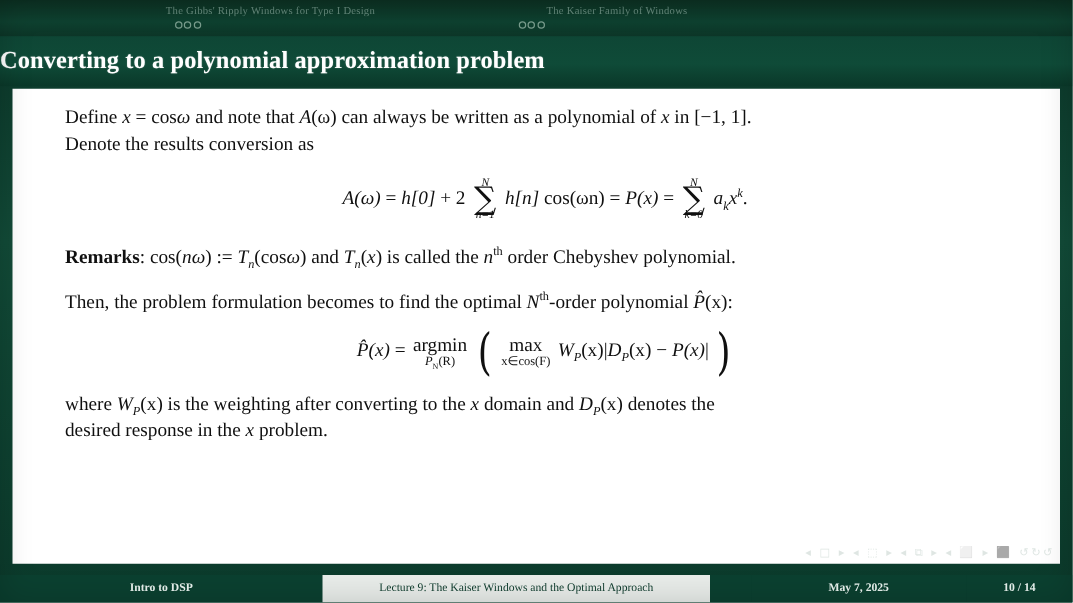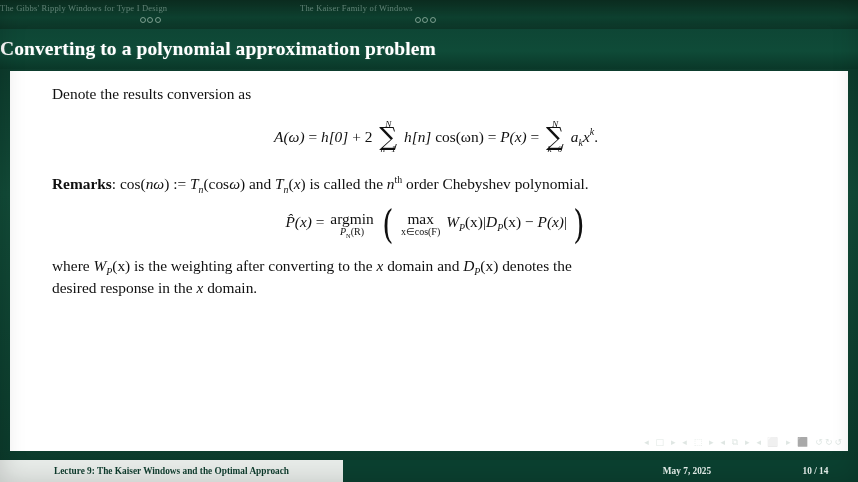--- a/index.html
+++ b/index.html
@@ -20,21 +20,21 @@
   .headline{
     position:absolute;left:0;top:0;width:858px;height:29px;
     background:linear-gradient(180deg,#0c3022 0%,#0e4130 60%,#0c3527 100%);
     display:flex;align-items:flex-start;
     filter:blur(0.35px);
   }
   .nav-sec{
     position:relative;
     padding-top:3px;
     color:#a9c6ba;
-    text-align:left;
+    text-align:right;
   }
   .nav-sec-1{width:300px;}
   .nav-sec-2{width:250px;}
   .nav-sec-3{width:308px;}
   .nav-title{
     font-size:8.5px;line-height:10px;
     letter-spacing:.2px;
     white-space:nowrap;
     opacity:.55;
     overflow:hidden;
@@ -138,21 +138,21 @@
   }
   .foot-cell{
     display:flex;align-items:center;justify-content:center;
     white-space:nowrap;overflow:hidden;
     box-sizing:border-box;
   }
   .foot-author{
     width:258px;background:#0b4030;color:#e8f2ee;font-weight:bold;
   }
   .foot-title{
-    width:343px;background:#e8ece9;color:#0d3b2c;font-weight:bold;
+    width:310px;background:#e8ece9;color:#0d3b2c;font-weight:normal;
   }
   .foot-date{
     width:172px;background:#0b4030;color:#e8f2ee;font-weight:bold;
   }
   .foot-page{
     width:85px;background:#0b4030;color:#e8f2ee;font-weight:bold;text-align:center;
   }
   .foot-gap{
     flex:1;background:#0b4030;
   }
@@ -189,20 +189,21 @@
 
   </div>
 
   <div class="titlebar">
     <div class="frametitle">Converting to a polynomial approximation problem</div>
   </div>
 
   <div class="body">
 
     <div class="p-block">
+      <div class="para"><span>Define </span><i class="m">x</i><span> = cos</span><i class="m">ω</i><span> and note that </span><i class="m">A</i><span>(ω)</span><span> can always be written as a polynomial of </span><i class="m">x</i><span> in </span><span>[−1, 1].</span></div>
       <div class="para">Denote the results conversion as</div>
     </div>
 
     <div class="eq">
       <i class="m">A(ω)</i>
       <span>=</span>
       <i class="m">h[0]</i>
       <span>+ 2</span>
       <span class="sumwrap">
         <span class="lim lim-top">N</span>
@@ -219,47 +220,51 @@
         <span class="sig">∑</span>
         <span class="lim lim-bot">k=0</span>
       </span>
       <i class="m">a</i><sub class="s"><i class="m">k</i></sub><i class="m">x</i><sup class="s"><i class="m">k</i></sup><span>.</span>
     </div>
 
     <div class="p-block">
       <div class="para"><b class="rem">Remarks</b><span>: </span><span>cos(</span><i class="m">n</i><i class="m">ω</i><span>) := </span><i class="m">T</i><sub class="s"><i class="m">n</i></sub><span>(cos</span><i class="m">ω</i><span>) and </span><i class="m">T</i><sub class="s"><i class="m">n</i></sub><span>(</span><i class="m">x</i><span>) is called the </span><i class="m">n</i><sup class="s"><span class="up">th</span></sup><span> order Chebyshev polynomial.</span></div>
     </div>
 
+    <div class="p-block">
+      <div class="para"><span>Then, the problem formulation becomes to find the optimal </span><i class="m">N</i><sup class="s"><span class="up">th</span></sup><span>-order polynomial </span><i class="m">P̂</i><span>(x)</span><span>:</span></div>
+    </div>
 
     <div class="eq eq2">
       <i class="m">P̂(x)</i>
       <span>=</span>
       <span class="opwrap">
         <span class="opmain">argmin</span>
         <span class="opsub"><i class="m">P</i><sub class="s">N</sub><span>(R)</span></span>
       </span>
       <span class="bigparen">(</span>
       <span class="opwrap">
         <span class="opmain">max</span>
         <span class="opsub">x∈cos(F)</span>
       </span>
       <i class="m">W</i><sub class="s"><i class="m">P</i></sub><span>(x)</span><span>|</span><i class="m">D</i><sub class="s"><i class="m">P</i></sub><span>(x)</span><span> − </span><i class="m">P(x)</i><span>|</span>
       <span class="bigparen">)</span>
     </div>
 
     <div class="p-block">
       <div class="para"><span>where </span><i class="m">W</i><sub class="s"><i class="m">P</i></sub><span>(x)</span><span> is the weighting after converting to the </span><i class="m">x</i><span> domain and </span><i class="m">D</i><sub class="s"><i class="m">P</i></sub><span>(x)</span><span> denotes the</span></div>
-      <div class="para"><span>desired response in the </span><i class="m">x</i><span> domain.</span></div>
+      <div class="para"><span>desired response in the </span><i class="m">x</i><span> problem.</span></div>
     </div>
 
   </div>
 
   <div class="navsym">◂ □ ▸ ◂ ⬚ ▸ ◂ ⧉ ▸ ◂ ⬜ ▸ ⬛ ↺↻↺</div>
 
   <div class="footline">
+    <div class="foot-cell foot-author">Intro to DSP</div>
     <div class="foot-cell foot-title">Lecture 9: The Kaiser Windows and the Optimal Approach</div>
     <div class="foot-gap"></div>
     <div class="foot-cell foot-date">May 7, 2025</div>
     <div class="foot-cell foot-page">10 / 14</div>
   </div>
 
   <div class="soft"></div>
 </div>
 
 </body></html>

